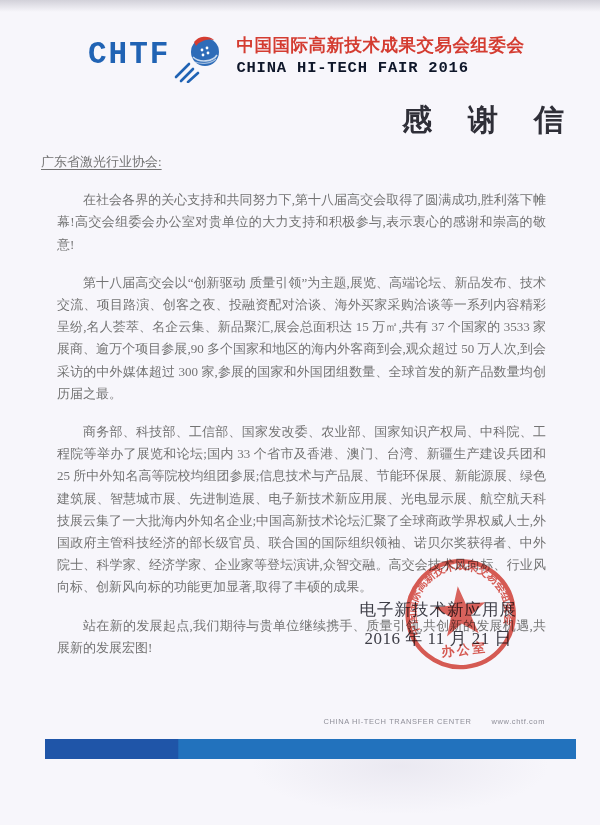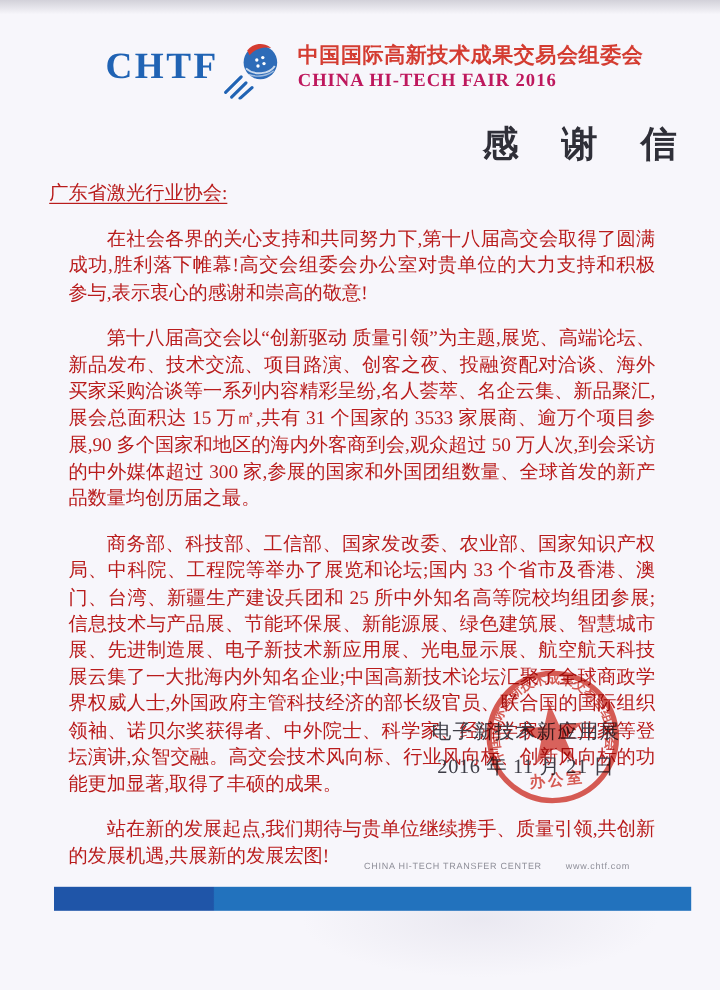--- a/index.html
+++ b/index.html
@@ -9,44 +9,44 @@
     font-family:"Liberation Serif","DejaVu Serif",serif;
   }
   
   .scan-top{position:absolute;top:0;left:0;width:600px;height:12px;
     background:linear-gradient(rgba(150,148,162,.38),rgba(247,246,251,0));}
   .crease{position:absolute;top:745px;left:250px;width:300px;height:70px;
     background:radial-gradient(ellipse at 50% 30%,rgba(205,202,218,.30),rgba(247,246,251,0) 70%);}
 
   
   .header{position:absolute;top:33px;left:88px;display:flex;align-items:flex-start;
-    font-family:Liberation Serif, serif;}
+    font-family:Liberation Mono, monospace;}
   .logo-text{color:#2063b4;font-size:31px;font-weight:bold;letter-spacing:2px;line-height:44px;}
   .logo-icon{margin:0 12px 0 2px;}
   .titles{padding-top:3px;}
   .title-cn{color:#d43c31;font-size:17.5px;font-weight:bold;letter-spacing:.5px;line-height:21px;}
-  .title-en{color:#be185d;font-size:15.5px;font-weight:bold;letter-spacing:.8px;line-height:20px;margin-top:1px;}
+  .title-en{color:#0f172a;font-size:15.5px;font-weight:bold;letter-spacing:.8px;line-height:20px;margin-top:1px;}
 
   
   .letter-title{position:absolute;top:100px;left:0;width:600px;text-align:right;
     font-size:30px;font-weight:600;color:#2f2f38;letter-spacing:36px;text-indent:36px;}
   .body-text{position:absolute;top:151px;left:41px;width:521px;
-    font-size:16px;line-height:22.2px;color:#b91c1c;text-align:justify;}
+    font-size:13px;line-height:22.2px;color:#737373;text-align:justify;}
   .salutation{text-decoration:underline;text-underline-offset:3px;}
   .body-text p{margin:16px;text-indent:2em;}
   .signature-block{position:absolute;top:599px;right:83px;text-align:center;color:#3d3d46;}
   .signature-line{font-size:16.5px;letter-spacing:1px;}
   .date-line{font-size:17px;margin-top:6px;letter-spacing:.5px;}
 
   
   .seal{position:absolute;top:557px;left:399px;width:126px;height:120px;
     transform:rotate(-6deg);opacity:.88;mix-blend-mode:multiply;}
 
   
-  .footer-note{position:absolute;top:717px;right:75px;display:flex;gap:20px;
+  .footer-note{position:absolute;top:717px;right:55px;display:flex;gap:20px;
     font-family:"Liberation Sans","DejaVu Sans",sans-serif;
     font-size:7.5px;color:#8f8f99;letter-spacing:.6px;}
   .footer-bar{position:absolute;top:739px;left:45px;width:531px;height:20px;}
 </style>
 </head>
 <body>
 
 <div class="scan-top"></div>
 <div class="crease"></div>
 
@@ -75,21 +75,21 @@
     <div class="title-cn">中国国际高新技术成果交易会组委会</div>
     <div class="title-en">CHINA HI-TECH FAIR 2016</div>
   </span>
 </div>
 
 <div class="letter-title">感谢信</div>
 
 <div class="body-text">
   <div class="salutation">广东省激光行业协会:</div>
   <p>在社会各界的关心支持和共同努力下,第十八届高交会取得了圆满成功,胜利落下帷幕!高交会组委会办公室对贵单位的大力支持和积极参与,表示衷心的感谢和崇高的敬意!</p>
-  <p>第十八届高交会以“创新驱动 质量引领”为主题,展览、高端论坛、新品发布、技术交流、项目路演、创客之夜、投融资配对洽谈、海外买家采购洽谈等一系列内容精彩呈纷,名人荟萃、名企云集、新品聚汇,展会总面积达 15 万㎡,共有 31 个国家的 3533 家展商、逾万个项目参展,90 多个国家和地区的海内外客商到会,观众超过 50 万人次,到会采访的中外媒体超过 300 家,参展的国家和外国团组数量、全球首发的新产品数量均创历届之最。</p>
+  <p>第十八届高交会以“创新驱动 质量引领”为主题,展览、高端论坛、新品发布、技术交流、项目路演、创客之夜、投融资配对洽谈、海外买家采购洽谈等一系列内容精彩呈纷,名人荟萃、名企云集、新品聚汇,展会总面积达 15 万㎡,共有 37 个国家的 3533 家展商、逾万个项目参展,90 多个国家和地区的海内外客商到会,观众超过 50 万人次,到会采访的中外媒体超过 300 家,参展的国家和外国团组数量、全球首发的新产品数量均创历届之最。</p>
   <p>商务部、科技部、工信部、国家发改委、农业部、国家知识产权局、中科院、工程院等举办了展览和论坛;国内 33 个省市及香港、澳门、台湾、新疆生产建设兵团和 25 所中外知名高等院校均组团参展;信息技术与产品展、节能环保展、新能源展、绿色建筑展、智慧城市展、先进制造展、电子新技术新应用展、光电显示展、航空航天科技展云集了一大批海内外知名企业;中国高新技术论坛汇聚了全球商政学界权威人士,外国政府主管科技经济的部长级官员、联合国的国际组织领袖、诺贝尔奖获得者、中外院士、科学家、经济学家、企业家等登坛演讲,众智交融。高交会技术风向标、行业风向标、创新风向标的功能更加显著,取得了丰硕的成果。</p>
   <p>站在新的发展起点,我们期待与贵单位继续携手、质量引领,共创新的发展机遇,共展新的发展宏图!</p>
 </div>
 
 <div class="signature-block">
   <div class="signature-line">电子新技术新应用展</div>
   <div class="date-line">2016 年 11 月 21 日</div>
 </div>
 
 <div class="seal">

